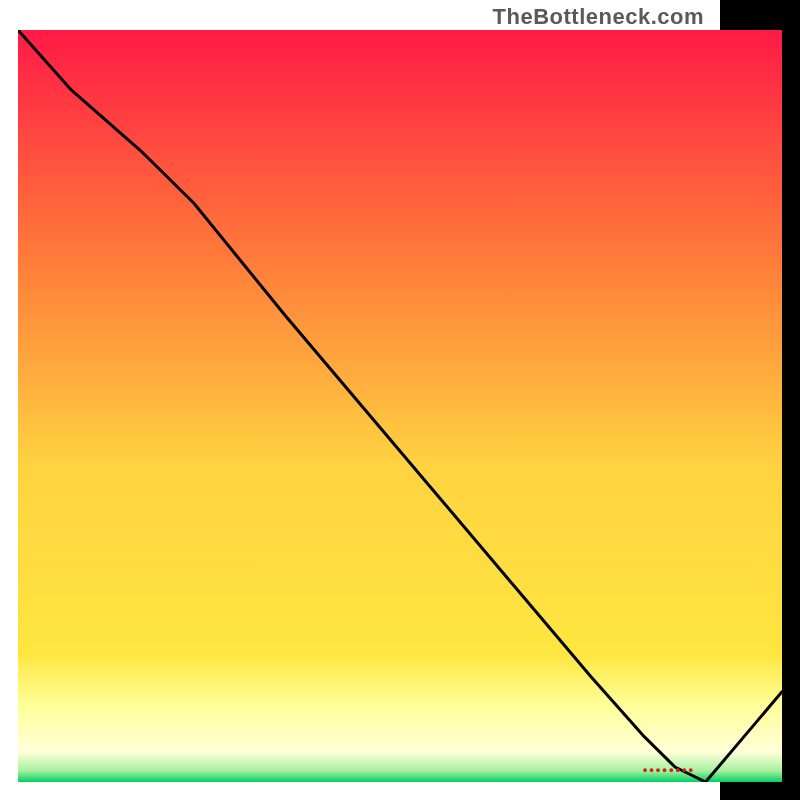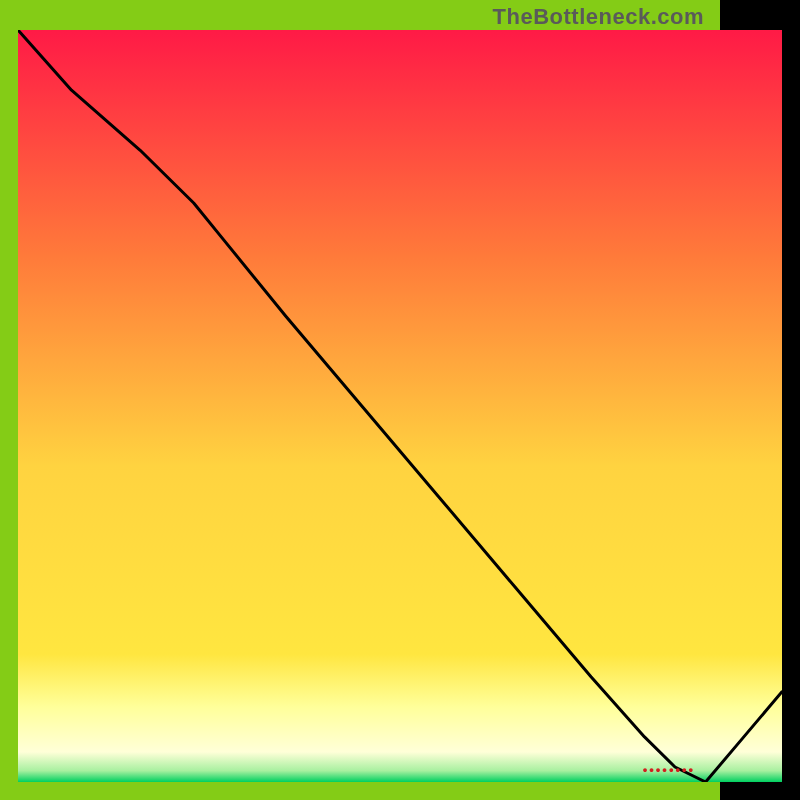--- a/index.html
+++ b/index.html
@@ -1,21 +1,21 @@
 <!DOCTYPE html>
 <html><head>
 <meta charset="utf-8">
 <style>
   * { margin: 0; padding: 0; box-sizing: border-box; }
   html, body { width: 800px; height: 800px; background: #000; overflow: hidden; }
   .wrap {
     position: relative;
     width: 720px;
     height: 800px;
-    background: #84cc16;
+    background: #ffffff;
   }
   .watermark {
     position: absolute;
     top: 4px;
     right: 16px;
     font-family: Arial, sans-serif;
     font-size: 22px;
     font-weight: bold;
     color: #5a5a5a;
     letter-spacing: 0.5px;

